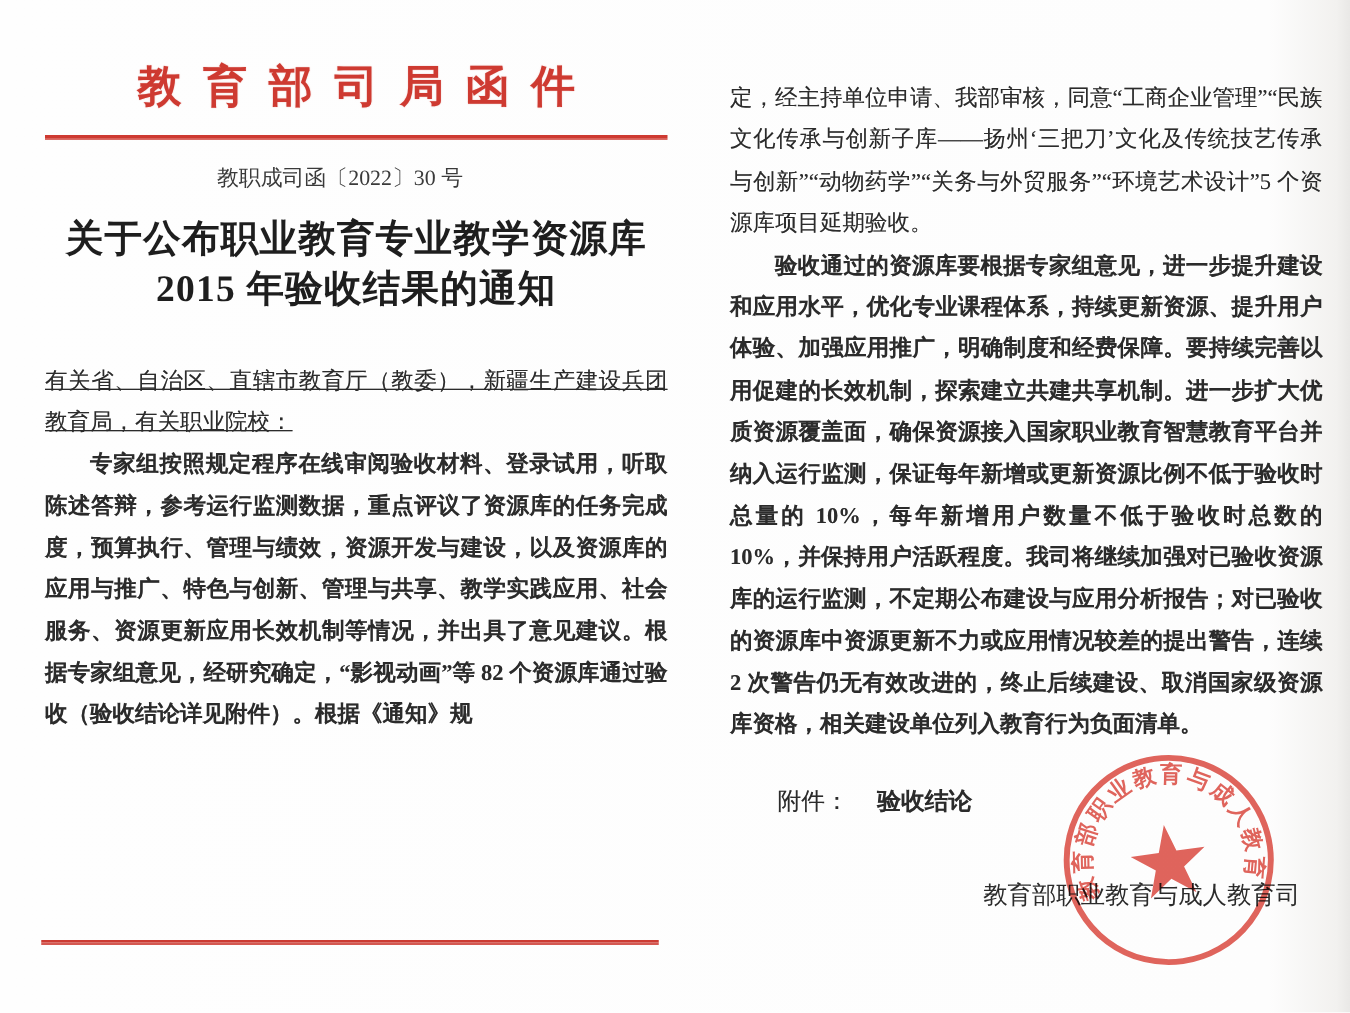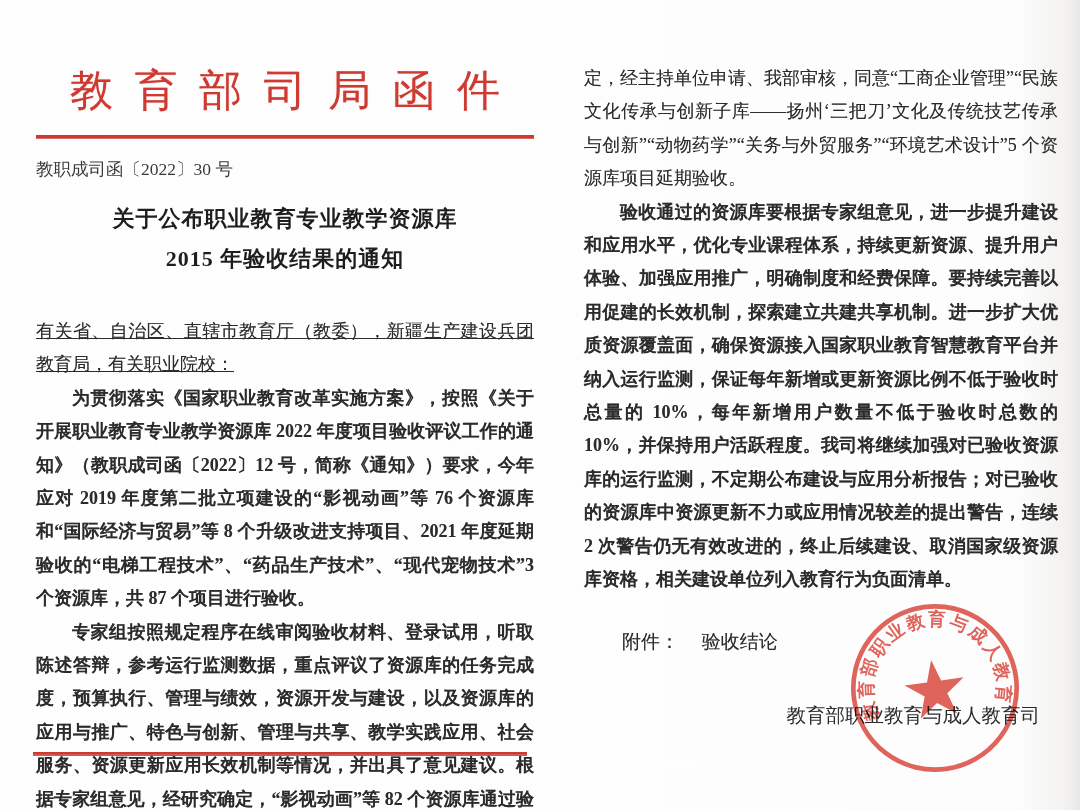--- a/index.html
+++ b/index.html
@@ -19,44 +19,44 @@
   .page{
     position:absolute;inset:0;
     background:linear-gradient(90deg,#fefefe 0%,#fdfdfd 94%,#f2f1ef 99%,#e9e8e6 100%);
   }
   
   .col-left{
     position:absolute;left:36px;top:38px;width:498px;
   }
   .letterhead{
     color:var(--accent-red);
-    font-size:43px;
-    font-weight:400;
+    font-size:35px;
+    font-weight:700;
     letter-spacing:0.50em;
     text-indent:0.50em;
     text-align:center;
-    margin-top:24px;
+    margin-top:8px;
     text-shadow:0 0 1px rgba(206,58,49,.45);
   }
   .letterhead-rule{
     margin-top:15px;
     height:3px;
     border-top:3px solid var(--accent-red);
     border-bottom:1px solid rgba(206,58,49,.75);
   }
   .doc-number{
     margin-top:18px;
     font-size:17.5px;
-    text-align:left;
+    text-align:center;
     padding-right:26px;
     color:#3a3a3a;
   }
   .doc-title{
     margin-top:18px;
-    font-size:22px;
+    font-size:30px;
     font-weight:700;
     line-height:40px;
     text-align:center;
     letter-spacing:1px;
     color:#1e1e1e;
   }
   .bodytext{
     font-size:18px;
     line-height:33.4px;
     text-align:justify;
@@ -74,21 +74,21 @@
   }
   
   .col-right{
     position:absolute;left:584px;top:62px;width:474px;
   }
   .attachment{
     margin-top:28px;
     font-size:19px;
     text-indent:2em;
   }
-  .attachment .att-value{margin-left:1.2em;}
+  .attachment .att-value{margin-left:1.2em;font-weight:bold;}
   .signature-block{margin-top:44px;font-size:19.5px;}
   .signer{text-align:right;padding-right:18px;}
   
   .seal{
     position:absolute;left:846px;top:598px;width:178px;height:180px;
     transform:rotate(-8deg);
     mix-blend-mode:multiply;
     opacity:.88;
   }
   .seal circle{fill:none;stroke:var(--seal-red);stroke-width:4.5;}
@@ -107,21 +107,20 @@
 
   <div class="col-left">
     <div class="letterhead">教育部司局函件</div>
     <div class="letterhead-rule"></div>
     <div class="doc-number">教职成司函〔2022〕30 号</div>
     <div class="doc-title">
       <div>关于公布职业教育专业教学资源库</div>
       <div>2015 年验收结果的通知</div>
     </div>
     <p class="bodytext salutation">有关省、自治区、直辖市教育厅（教委），新疆生产建设兵团教育局，有关职业院校：</p>
-    <p class="bodytext indent">为贯彻落实《国家职业教育改革实施方案》，按照《关于开展职业教育专业教学资源库 2022 年度项目验收评议工作的通知》（教职成司函〔2022〕12 号，简称《通知》）要求，今年应对 2019 年度第二批立项建设的“影视动画”等 76 个资源库和“国际经济与贸易”等 8 个升级改进支持项目、2021 年度延期验收的“电梯工程技术”、“药品生产技术”、“现代宠物技术”3 个资源库，共 87 个项目进行验收。</p>
     <p class="bodytext indent">专家组按照规定程序在线审阅验收材料、登录试用，听取陈述答辩，参考运行监测数据，重点评议了资源库的任务完成度，预算执行、管理与绩效，资源开发与建设，以及资源库的应用与推广、特色与创新、管理与共享、教学实践应用、社会服务、资源更新应用长效机制等情况，并出具了意见建议。根据专家组意见，经研究确定，“影视动画”等 82 个资源库通过验收（验收结论详见附件）。根据《通知》规</p>
   </div>
 
   <div class="red-underline"></div>
 
   <div class="col-right">
     <p class="bodytext">定，经主持单位申请、我部审核，同意“工商企业管理”“民族文化传承与创新子库——扬州‘三把刀’文化及传统技艺传承与创新”“动物药学”“关务与外贸服务”“环境艺术设计”5 个资源库项目延期验收。</p>
     <p class="bodytext indent">验收通过的资源库要根据专家组意见，进一步提升建设和应用水平，优化专业课程体系，持续更新资源、提升用户体验、加强应用推广，明确制度和经费保障。要持续完善以用促建的长效机制，探索建立共建共享机制。进一步扩大优质资源覆盖面，确保资源接入国家职业教育智慧教育平台并纳入运行监测，保证每年新增或更新资源比例不低于验收时总量的 10%，每年新增用户数量不低于验收时总数的 10%，并保持用户活跃程度。我司将继续加强对已验收资源库的运行监测，不定期公布建设与应用分析报告；对已验收的资源库中资源更新不力或应用情况较差的提出警告，连续 2 次警告仍无有效改进的，终止后续建设、取消国家级资源库资格，相关建设单位列入教育行为负面清单。</p>
     <p class="attachment bodytext">
       <span>附件：</span><span class="att-value">验收结论</span>

